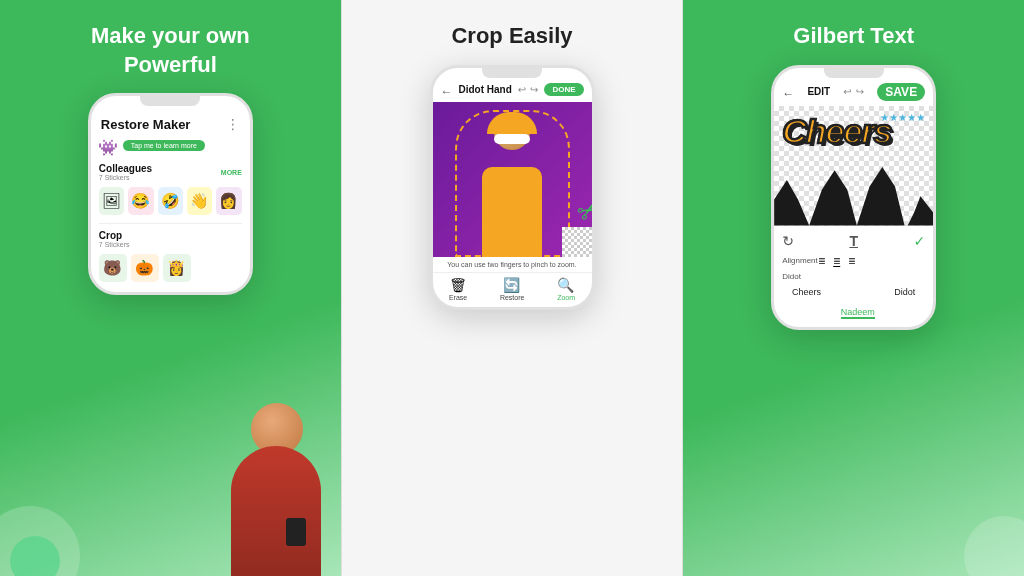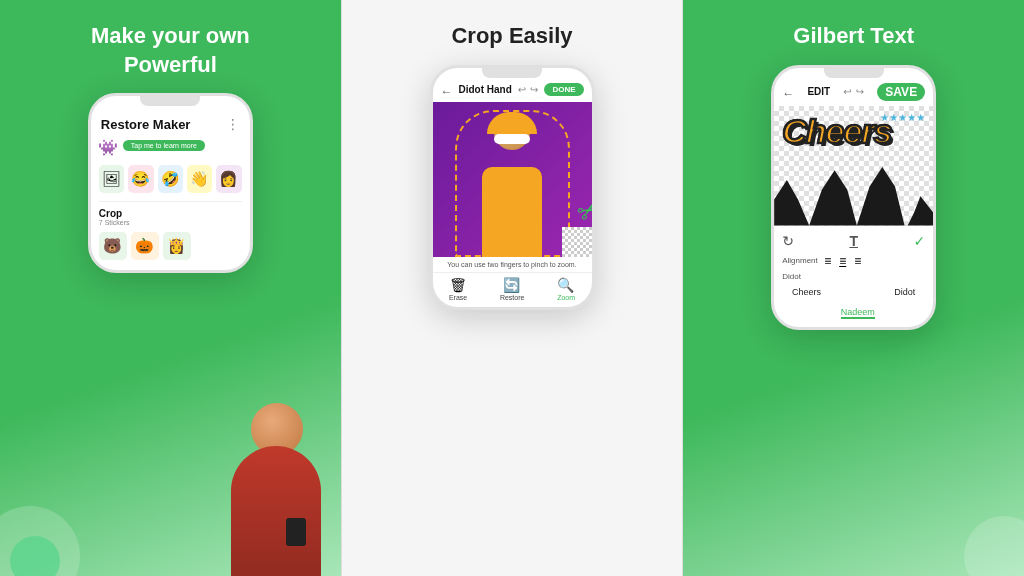--- a/index.html
+++ b/index.html
@@ -239,21 +239,20 @@
       background: repeating-conic-gradient(#e0e0e0 0% 25%, #fff 0% 50%) 0 0 / 10px 10px;
       position: relative;
       overflow: hidden;
     }
     .text-controls {
       padding: 4px 8px;
     }
     .text-control-row {
       display: flex;
       align-items: center;
-      gap: 6px;
       padding: 2px 0;
     }
     .align-icons {
       display: flex;
       gap: 8px;
       font-size: 12px;
     }
     .ctrl-label {
       font-size: 8px;
       color: #555;
@@ -386,20 +385,27 @@
   <div class="phone">
     <div class="phone-notch"></div>
     <div class="sticker-app">
       <div class="sticker-app-header">
         <span class="sticker-app-title">Restore Maker</span>
         <span style="font-size:14px;color:#888;">⋮</span>
       </div>
       <div style="display:flex;align-items:center;margin-bottom:4px;">
         <span class="monster-icon">👾</span>
         <div class="tap-banner">Tap me to learn more</div>
+      </div>
+      <div class="section-header">
+        <div>
+          <div class="section-title">Colleagues</div>
+          <div class="section-count">7 Stickers</div>
+        </div>
+        <span class="more-btn">MORE</span>
       </div>
       <div class="sticker-row">
         <div class="sticker-thumb">🖼</div>
         <div class="sticker-thumb" style="background:#fce4ec;">😂</div>
         <div class="sticker-thumb" style="background:#e3f2fd;">🤣</div>
         <div class="sticker-thumb" style="background:#fff9c4;">👋</div>
         <div class="sticker-thumb" style="background:#f3e5f5;">👩</div>
       </div>
       <div class="divider"></div>
       <div class="section-header">

